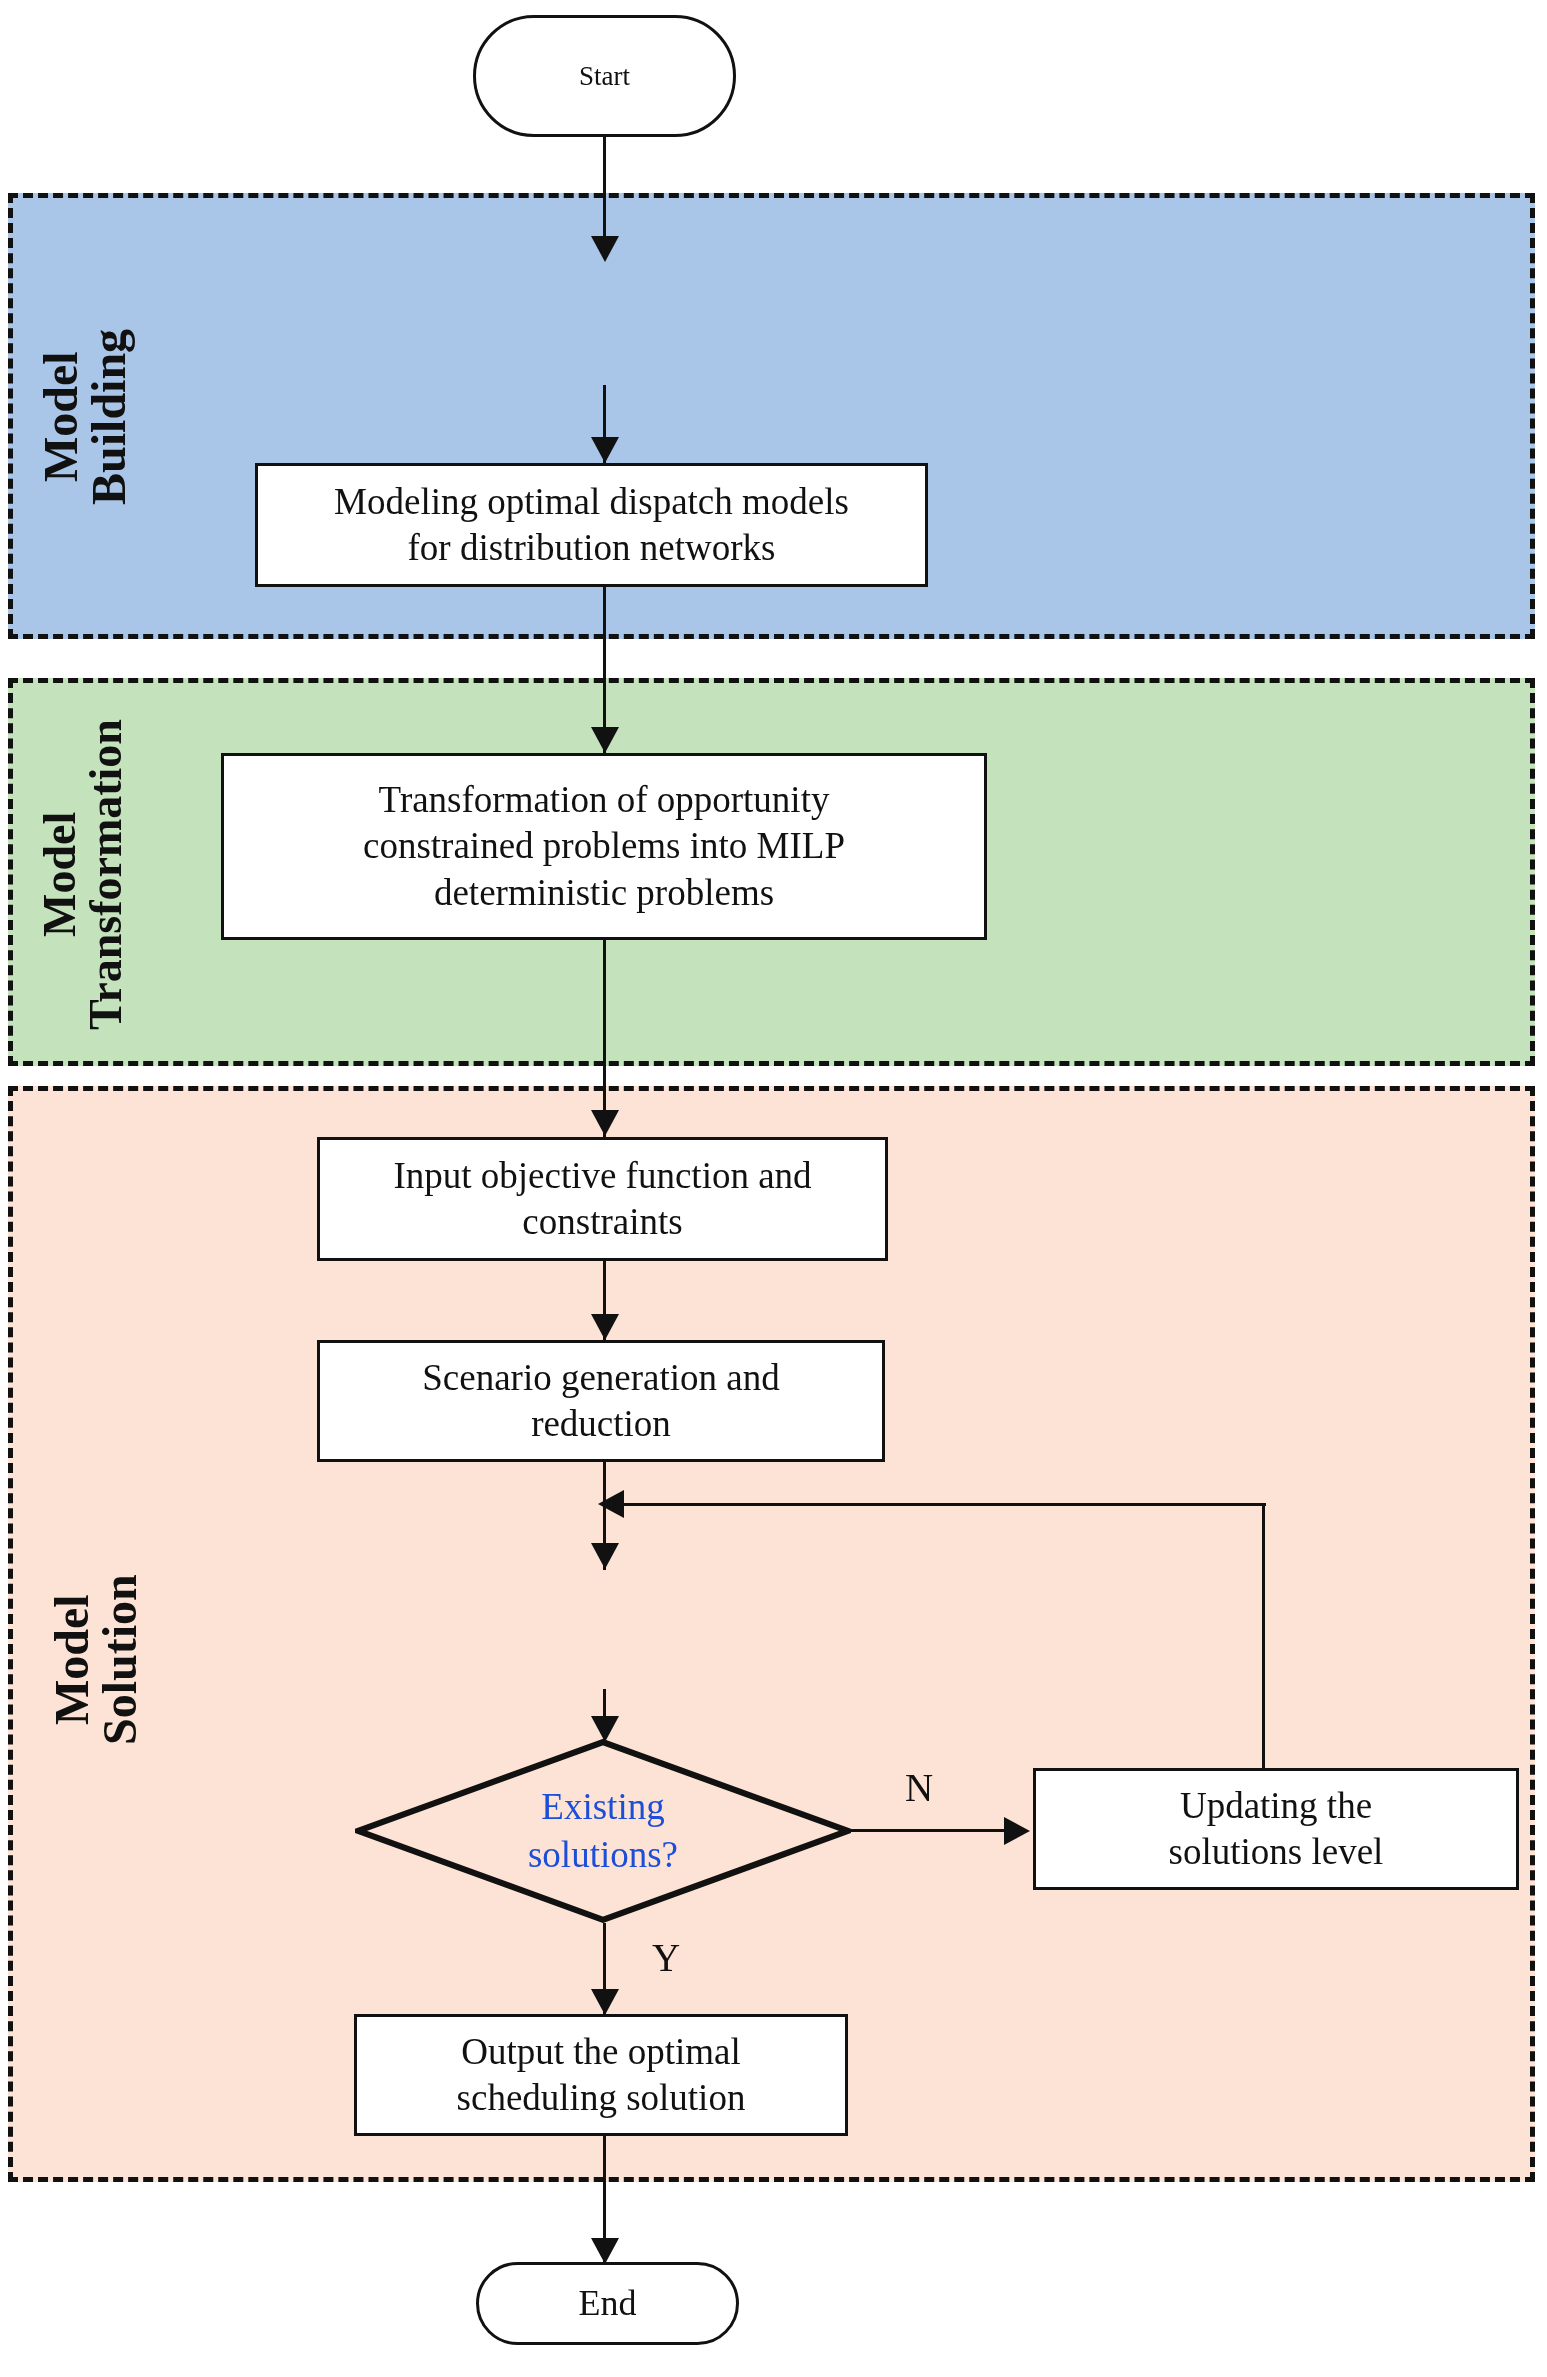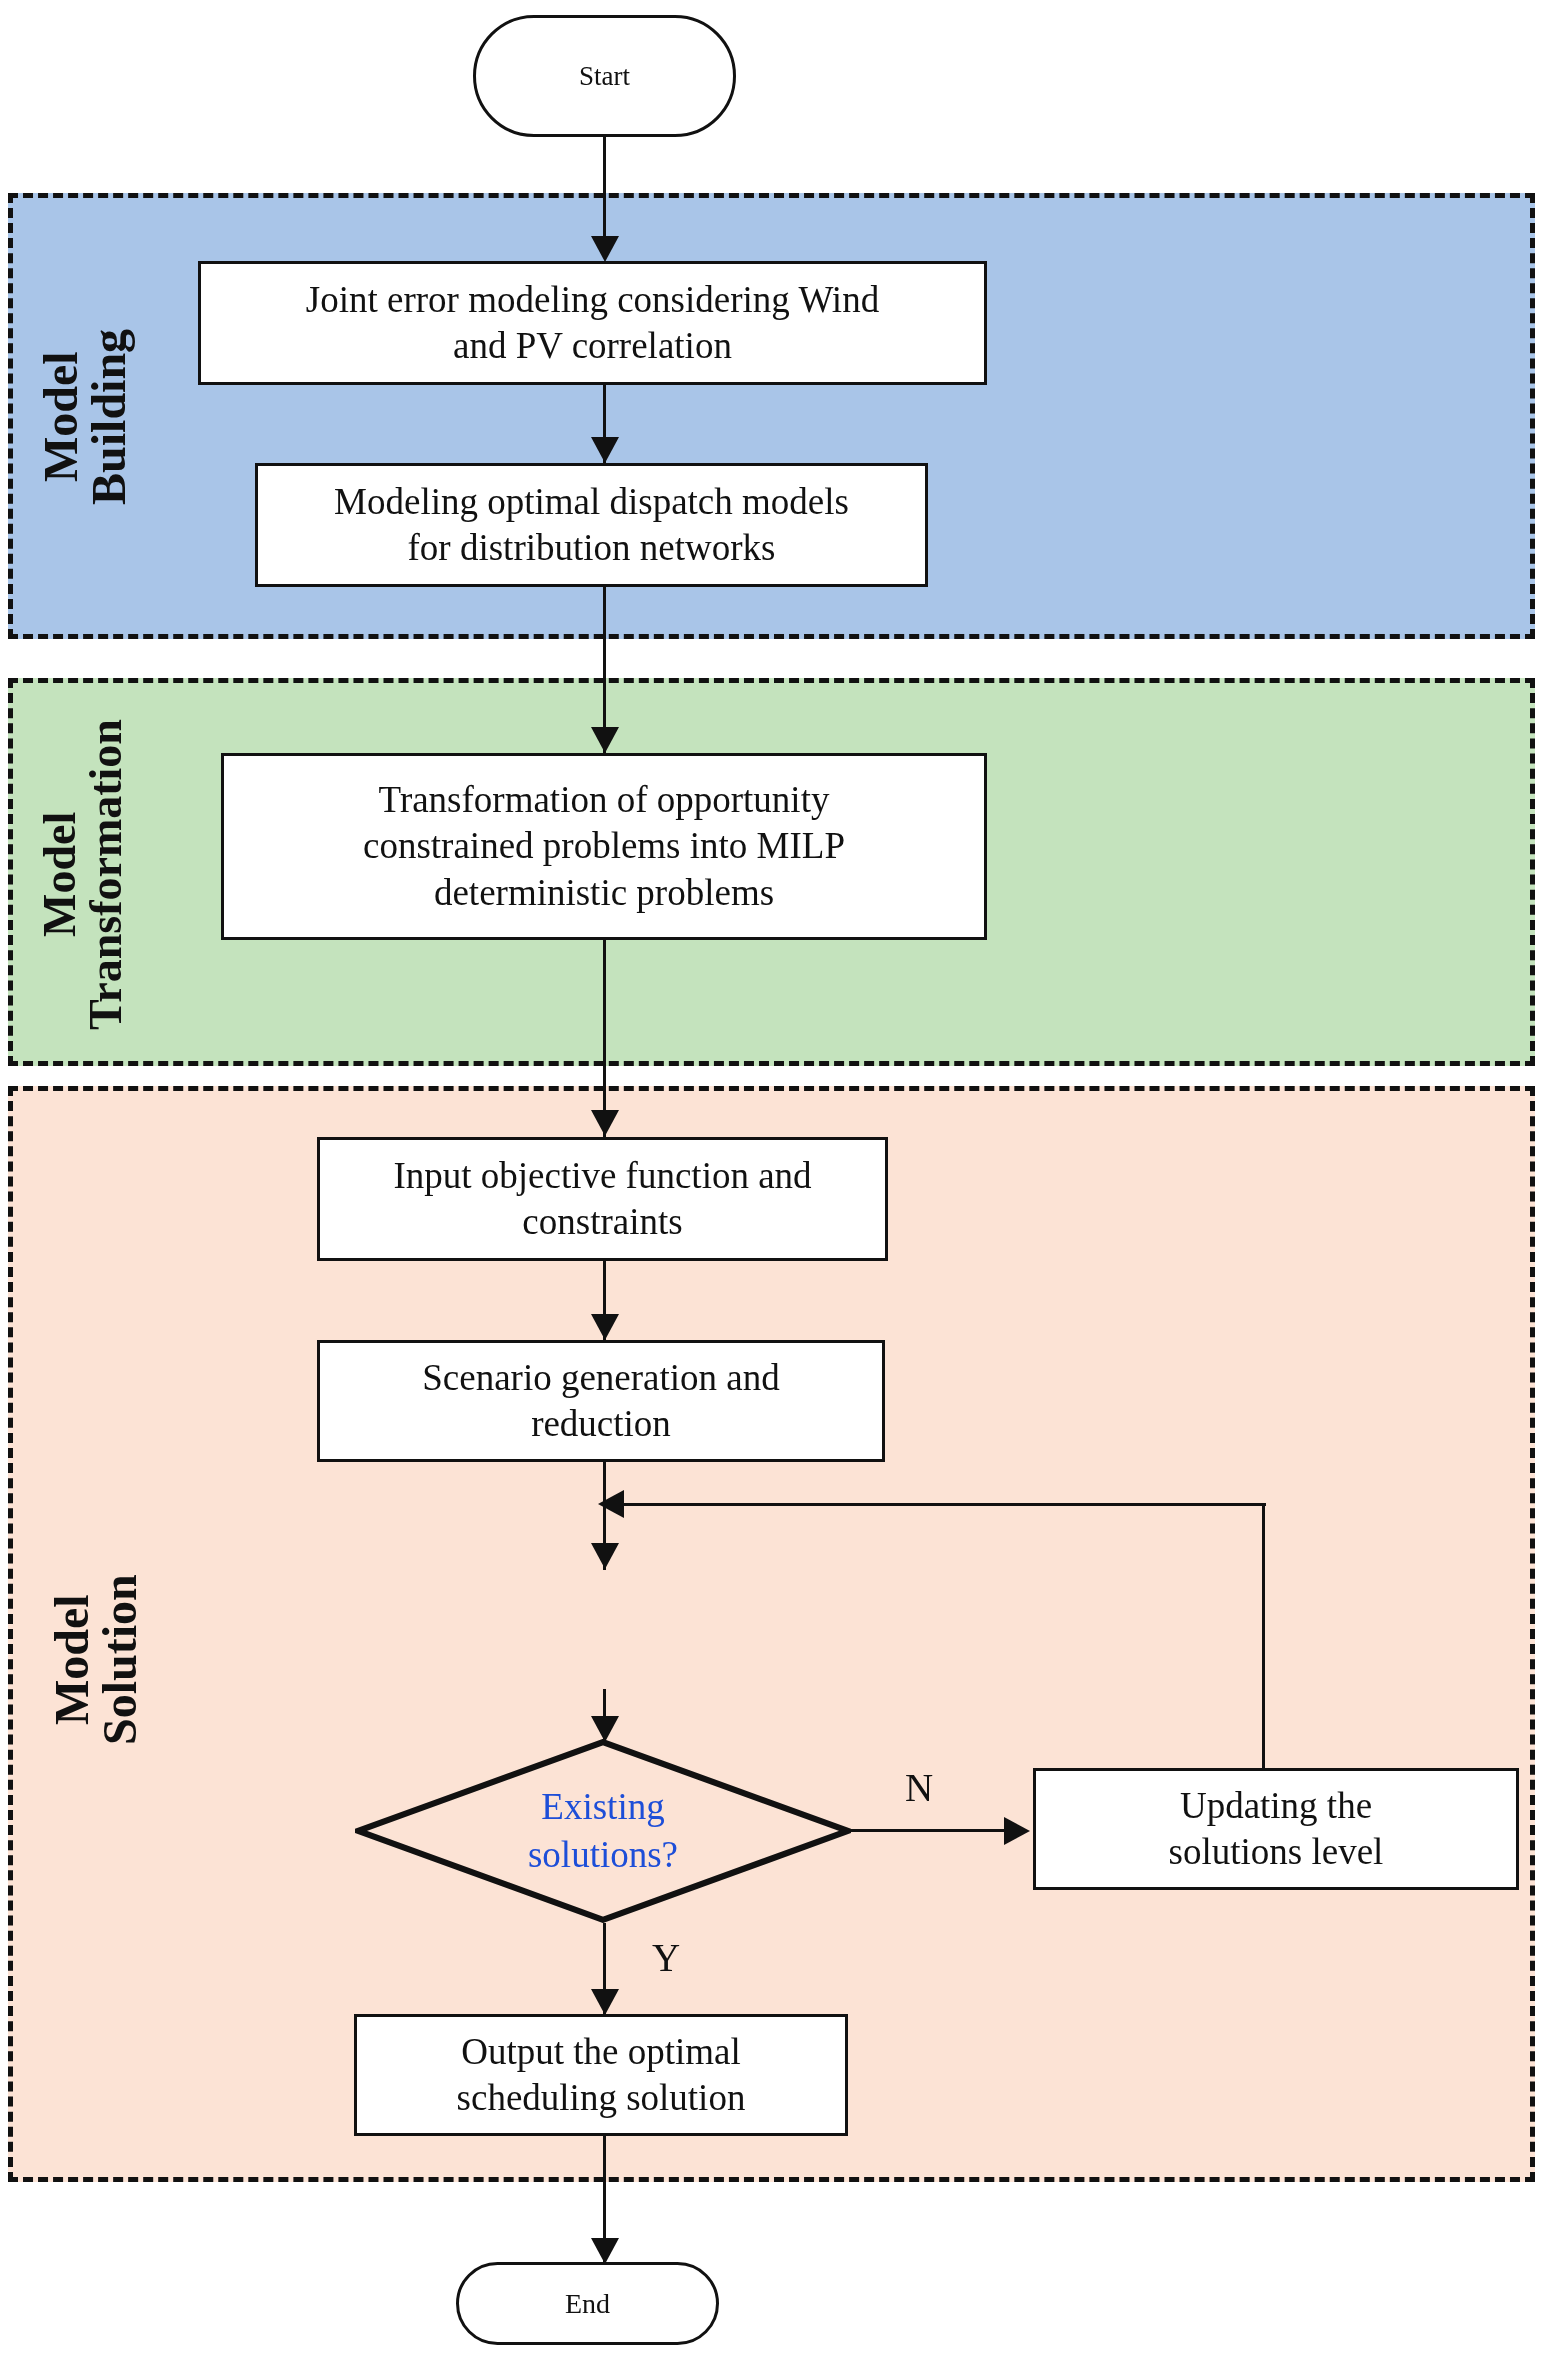--- a/index.html
+++ b/index.html
@@ -111,22 +111,20 @@
 Transformation</div>
 
   <div class="band-label" style="left:48px; top:1490px; width:147px; height:340px; font-size:48px;">Model
 Solution</div>
 
   <div class="node terminator" style="left:473px; top:15.4px; width:263px; height:122px; font-size:27px;">Start</div>
 
   <div class="vline" style="left:603px; top:137px; height:114px;"></div>
   <div class="arrowdown" style="left:591px; top:236px;"></div>
 
-  <div class="node process" style="left:198px; top:261px; width:789px; height:124px; font-size:37px;">Joint error modeling considering Wind
-and PV correlation</div>
 
   <div class="vline" style="left:603px; top:385px; height:102px;"></div>
   <div class="arrowdown" style="left:591px; top:437px;"></div>
 
   <div class="node process" style="left:255px; top:463px; width:673px; height:124px; font-size:37px;">Modeling optimal dispatch models
 for distribution networks</div>
 
   <div class="vline" style="left:603px; top:587px; height:166px;"></div>
   <div class="arrowdown" style="left:591px; top:727px;"></div>
 
@@ -175,16 +173,16 @@
   <div class="vline" style="left:603px; top:1923px; height:91px;"></div>
   <div class="arrowdown" style="left:591px; top:1989px;"></div>
   <div class="edge-label" style="left:652px; top:1938px; font-size:39px;">Y</div>
 
   <div class="node process" style="left:354px; top:2014px; width:494px; height:122px; font-size:37px;">Output the optimal
 scheduling solution</div>
 
   <div class="vline" style="left:603px; top:2136px; height:133px;"></div>
   <div class="arrowdown" style="left:591px; top:2238px;"></div>
 
-  <div class="node terminator" style="left:456px; top:2262px; width:263px; height:83px; font-size:28px;">End</div>
+  <div class="node terminator" style="left:476px; top:2262px; width:263px; height:83px; font-size:36px;">End</div>
 
 </div>
 
 
 </body></html>

